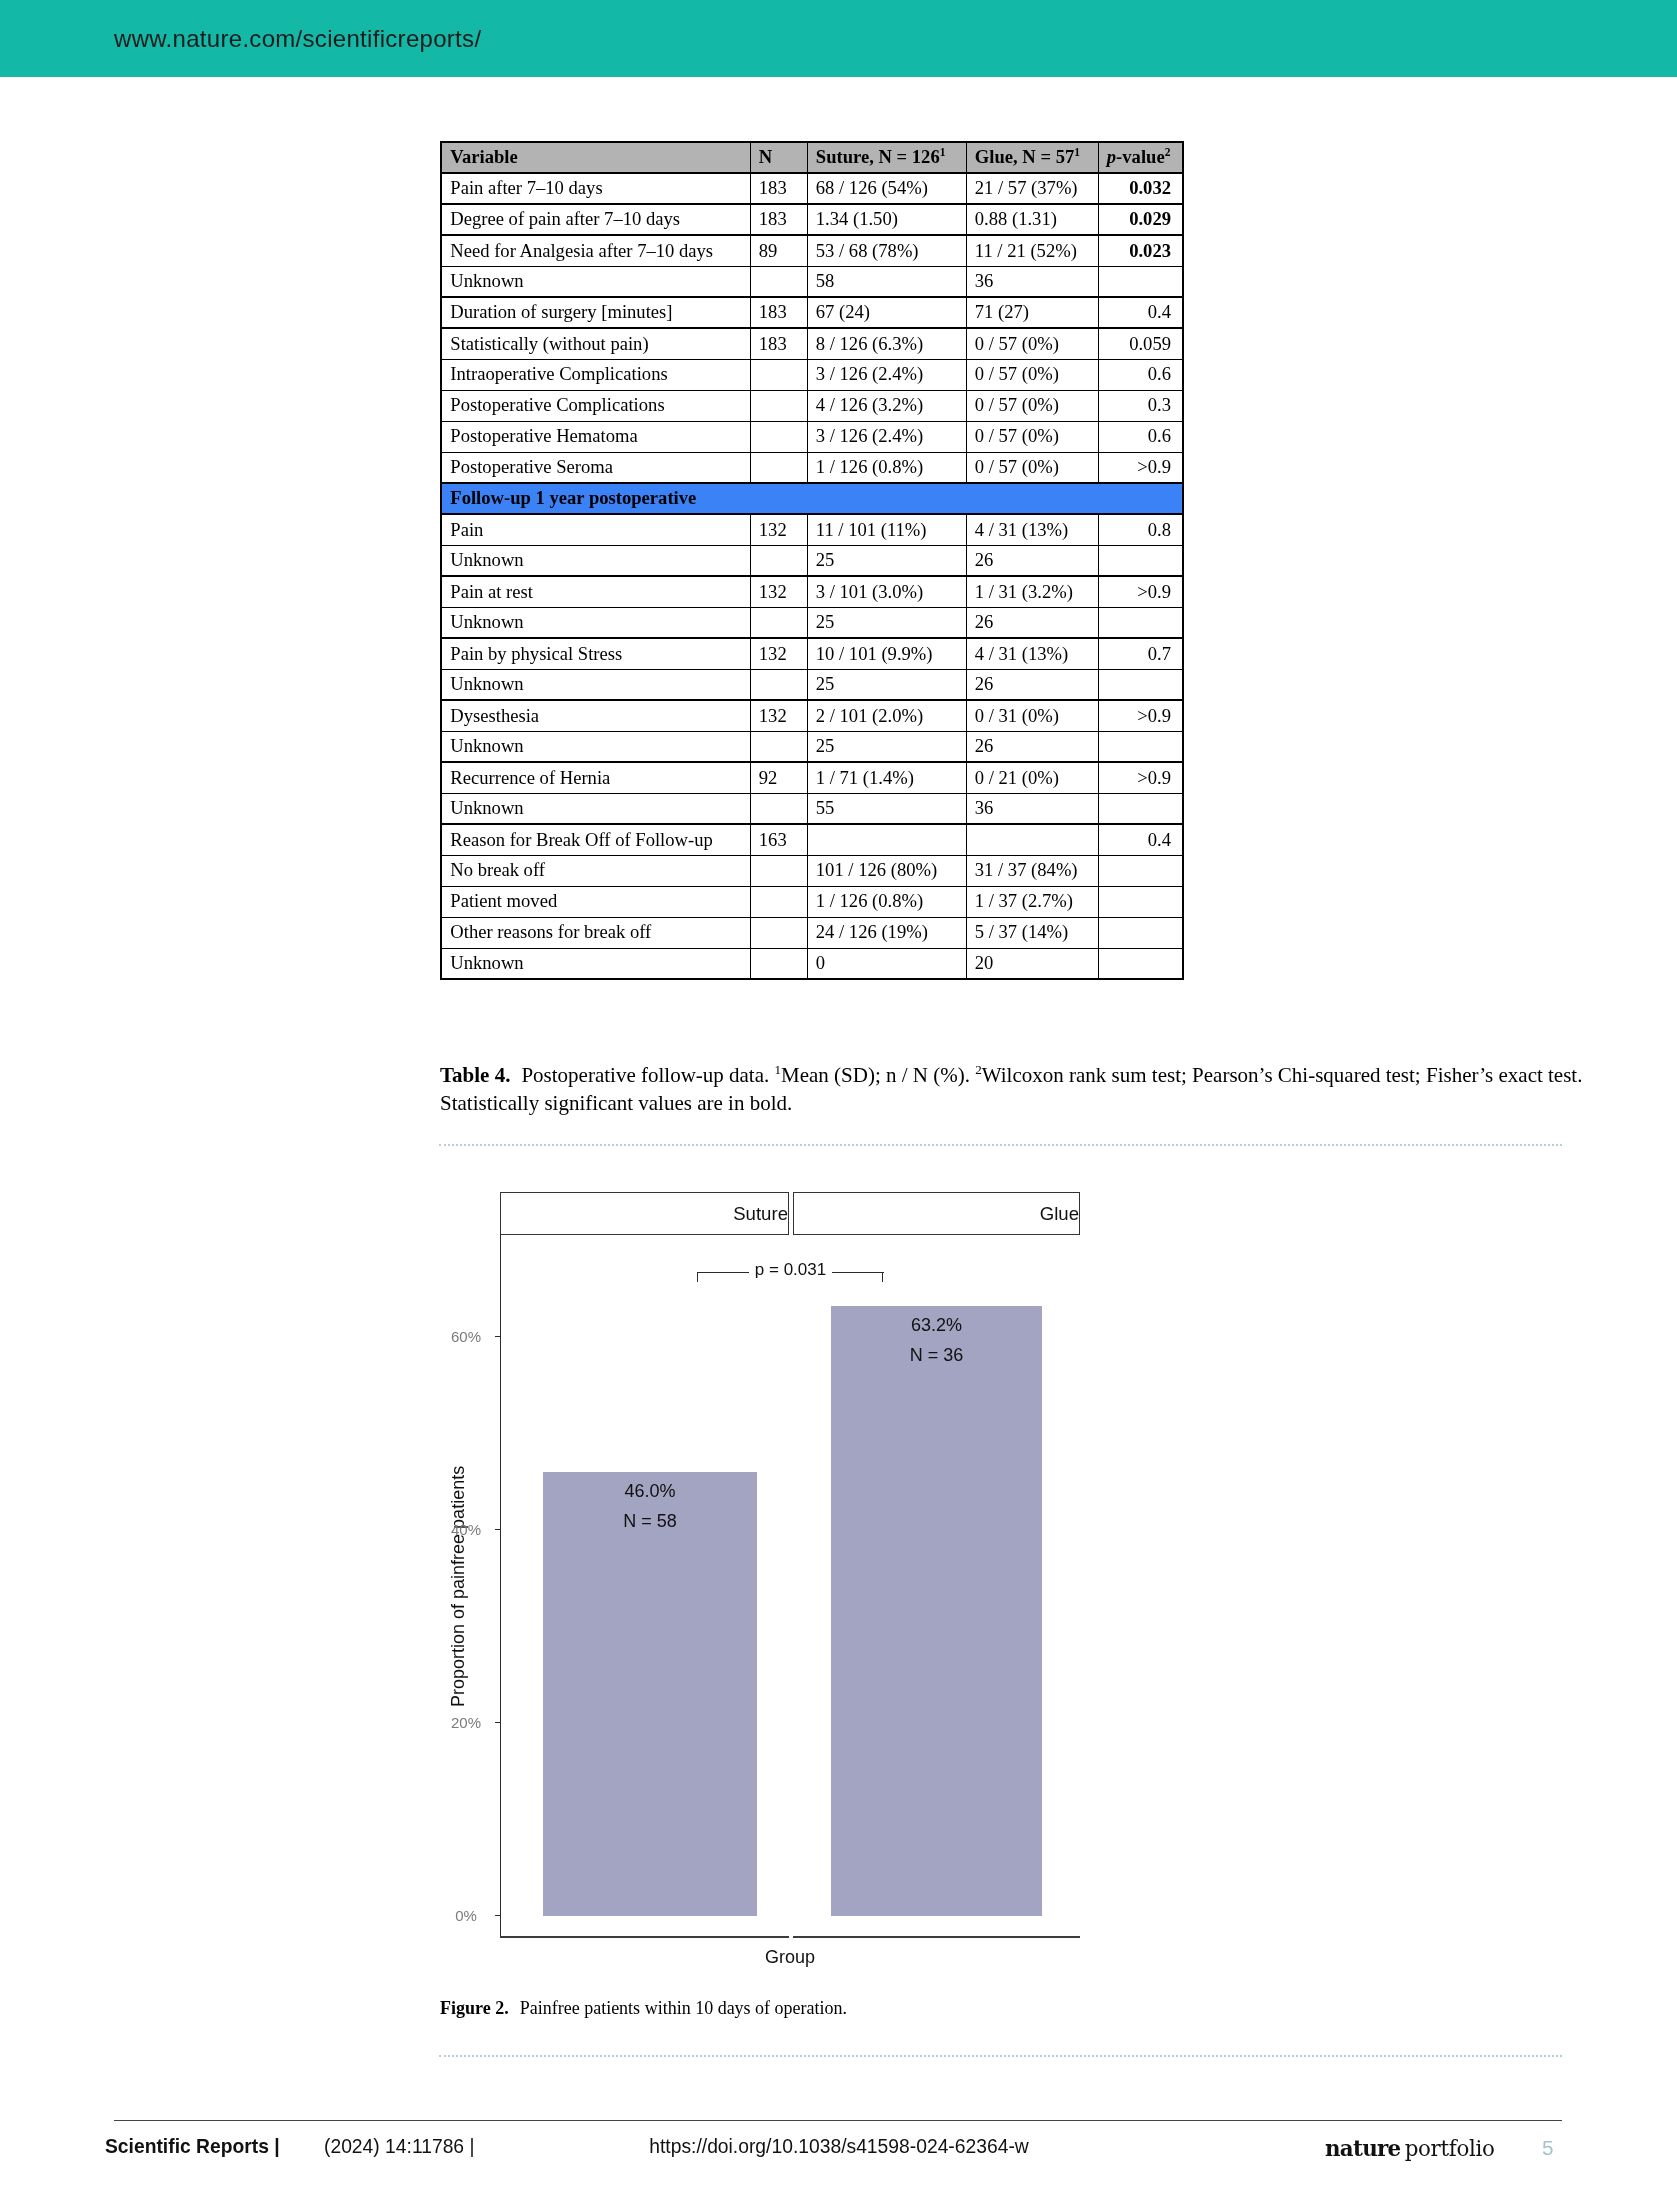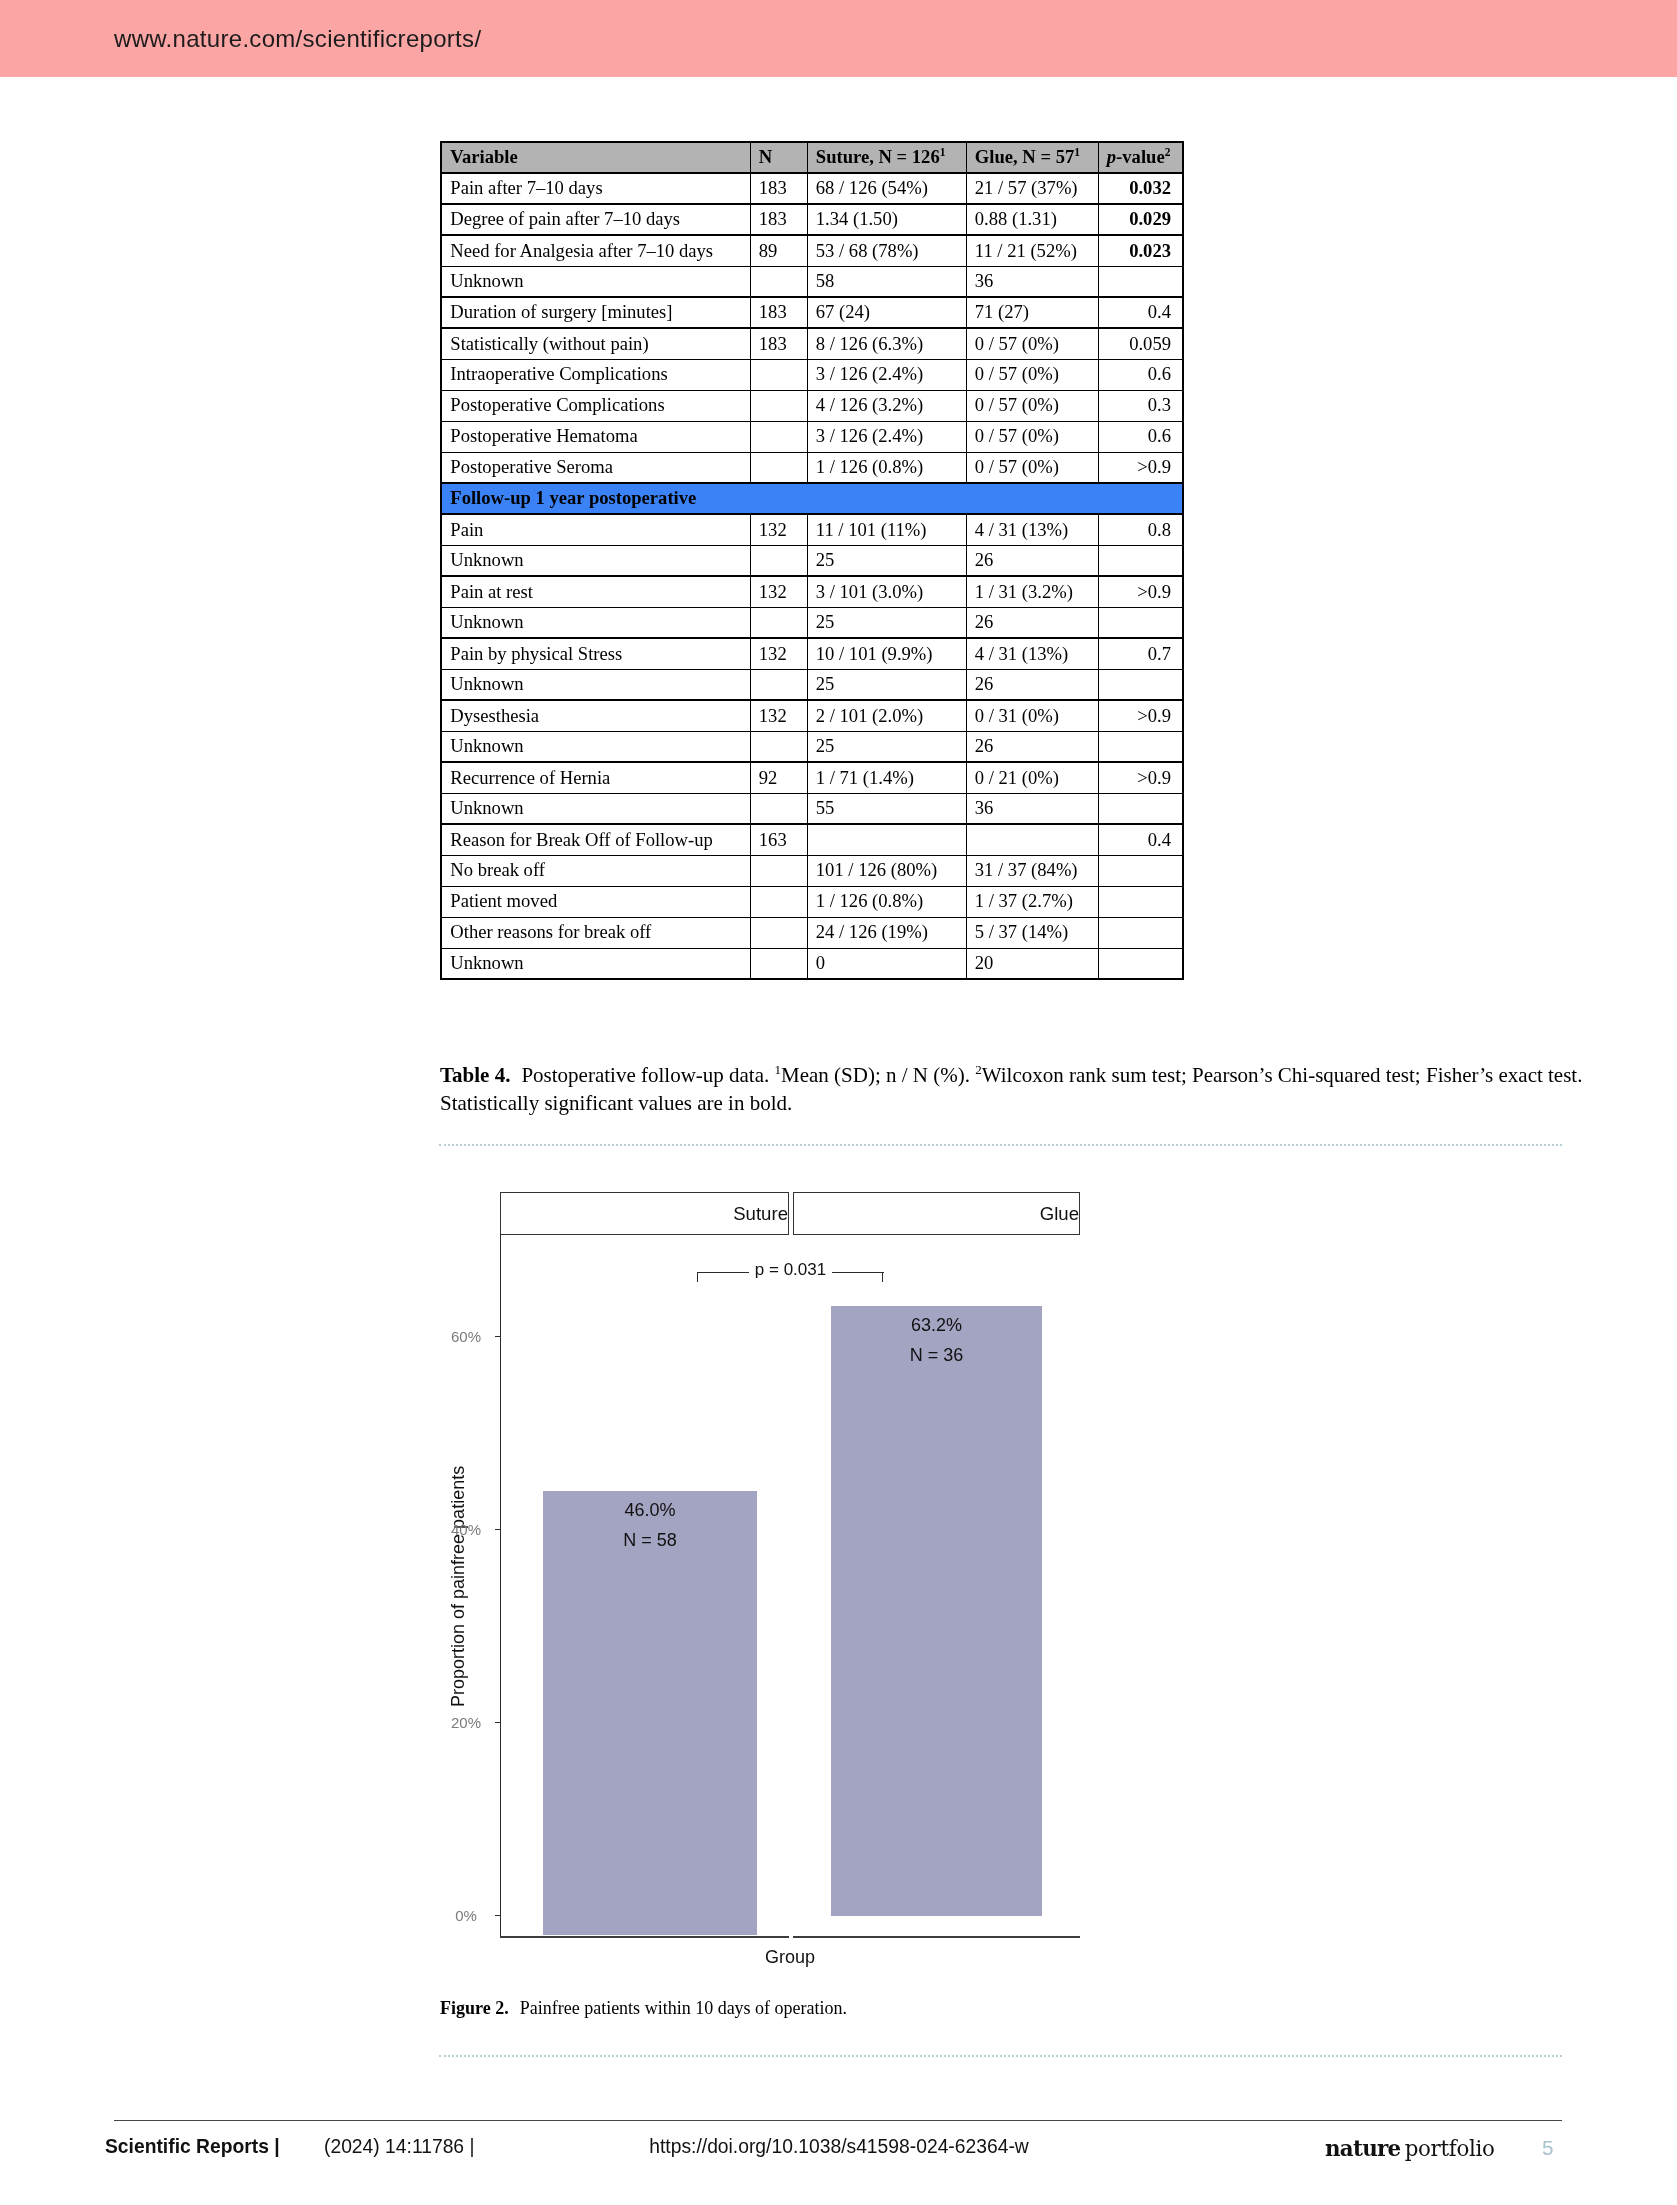--- a/index.html
+++ b/index.html
@@ -5,21 +5,21 @@
   * { margin:0; padding:0; box-sizing:border-box; }
   html,body { background:#ffffff; }
   .page {
     position:relative; width:1677px; height:2205px; background:#ffffff;
     font-family:"Liberation Serif", serif; color:#000; overflow:hidden;
   }
 
   
   .masthead {
     position:absolute; left:0; top:0; width:1677px; height:77px;
-    background:#fca5a5; display:flex; align-items:center;
+    background:#14b8a6; display:flex; align-items:center;
   }
   .masthead-url {
     margin-left:114px; font-family:"Liberation Sans", sans-serif;
     font-size:24px; color:#1c1c1c; letter-spacing:0.3px;
   }
 
   
   .tbl-wrap { position:absolute; left:440px; top:141px; }
   table.t4 {
     border-collapse:collapse; table-layout:fixed; width:741px;
@@ -372,21 +372,21 @@
         <div class="ytick-mark" style="top: 723px;"></div>
         <div class="ytick-label" style="top: 715px;">0%</div>
         <div class="ytick-mark" style="top: 530px;"></div>
         <div class="ytick-label" style="top: 522px;">20%</div>
         <div class="ytick-mark" style="top: 337px;"></div>
         <div class="ytick-label" style="top: 329px;">40%</div>
         <div class="ytick-mark" style="top: 144px;"></div>
         <div class="ytick-label" style="top: 136px;">60%</div>
       </div>
     <div id="bars">
-        <div class="bar" style="left: 102px; width: 214px; top: 280px; height: 444px; background: rgb(163, 163, 194); margin-top: 19px;">
+        <div class="bar" style="left: 102px; width: 214px; top: 280px; height: 444px; background: rgb(163, 163, 194);">
           <div class="bar-label" style="top: 4.1px;">46.0%</div>
           <div class="bar-label" style="top: 34px;">N = 58</div>
         </div>
         <div class="bar" style="left: 390px; width: 211px; top: 114px; height: 610px; background: rgb(163, 163, 194);">
           <div class="bar-label" style="top: 4.1px;">63.2%</div>
           <div class="bar-label" style="top: 34px;">N = 36</div>
         </div>
       </div>
 
     <div class="sig-line"></div>

